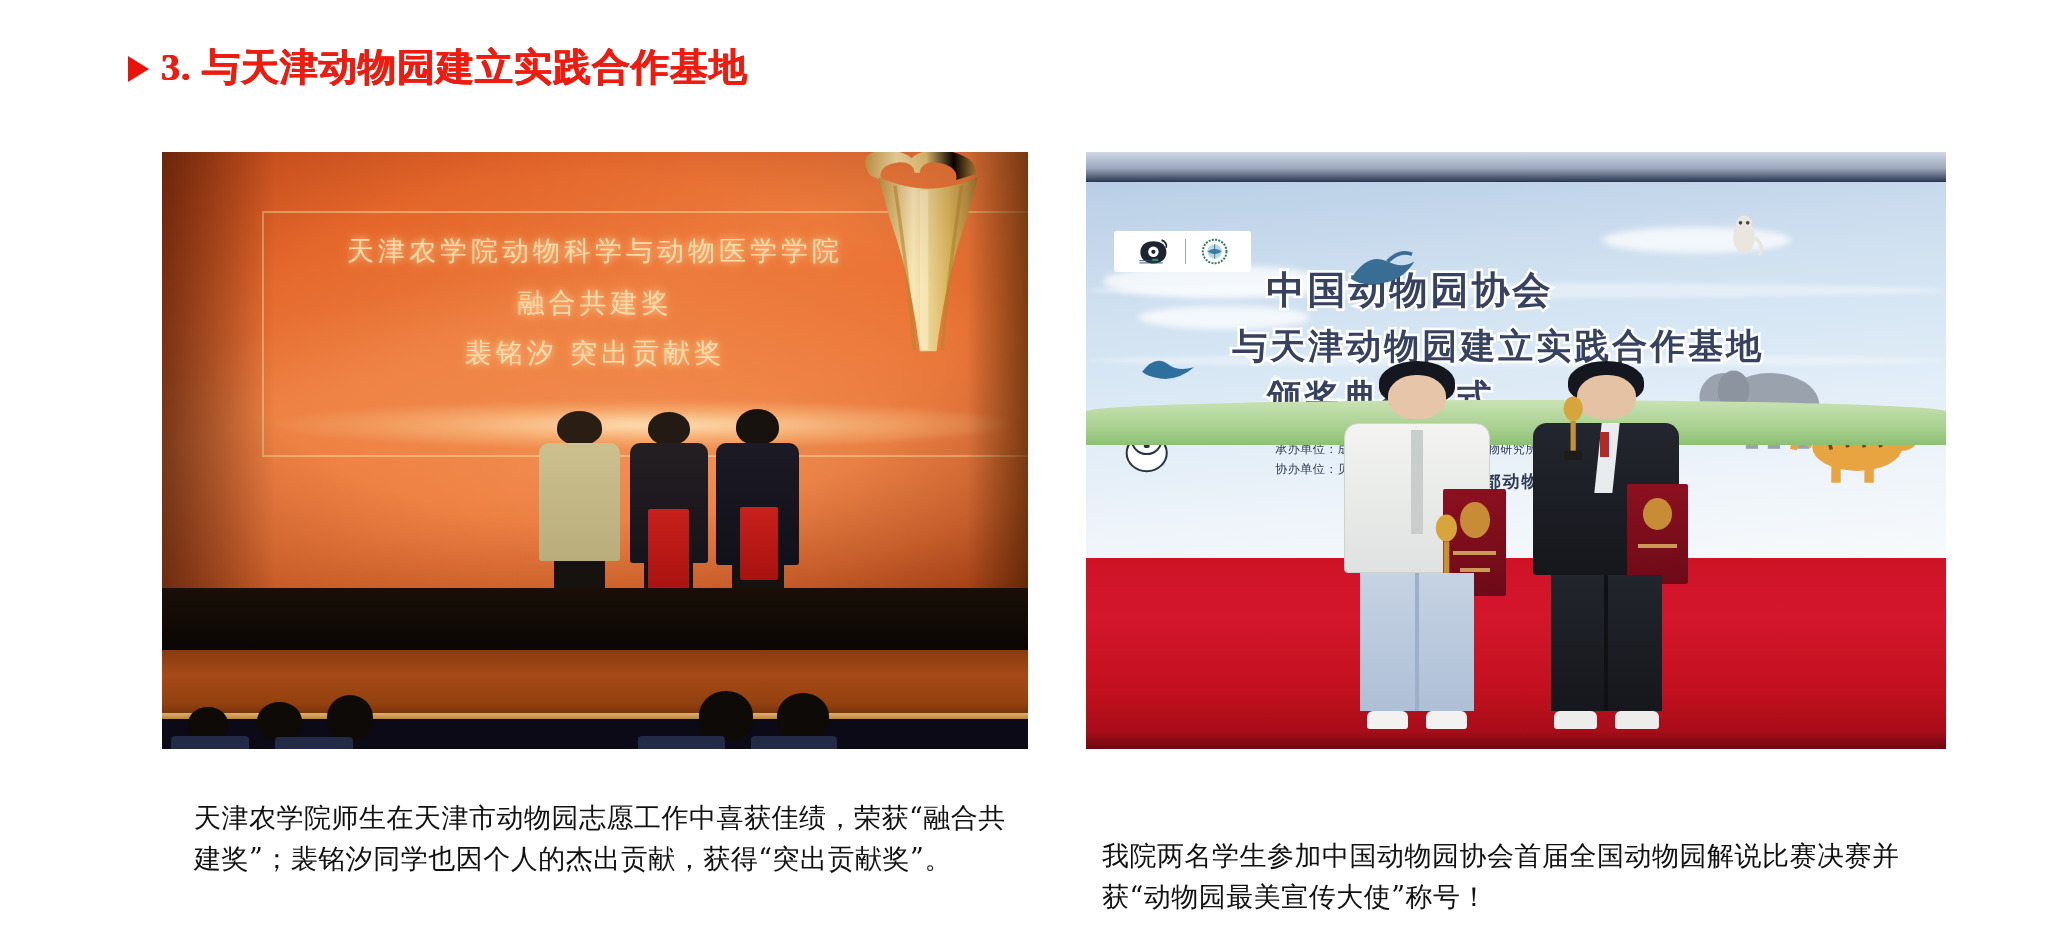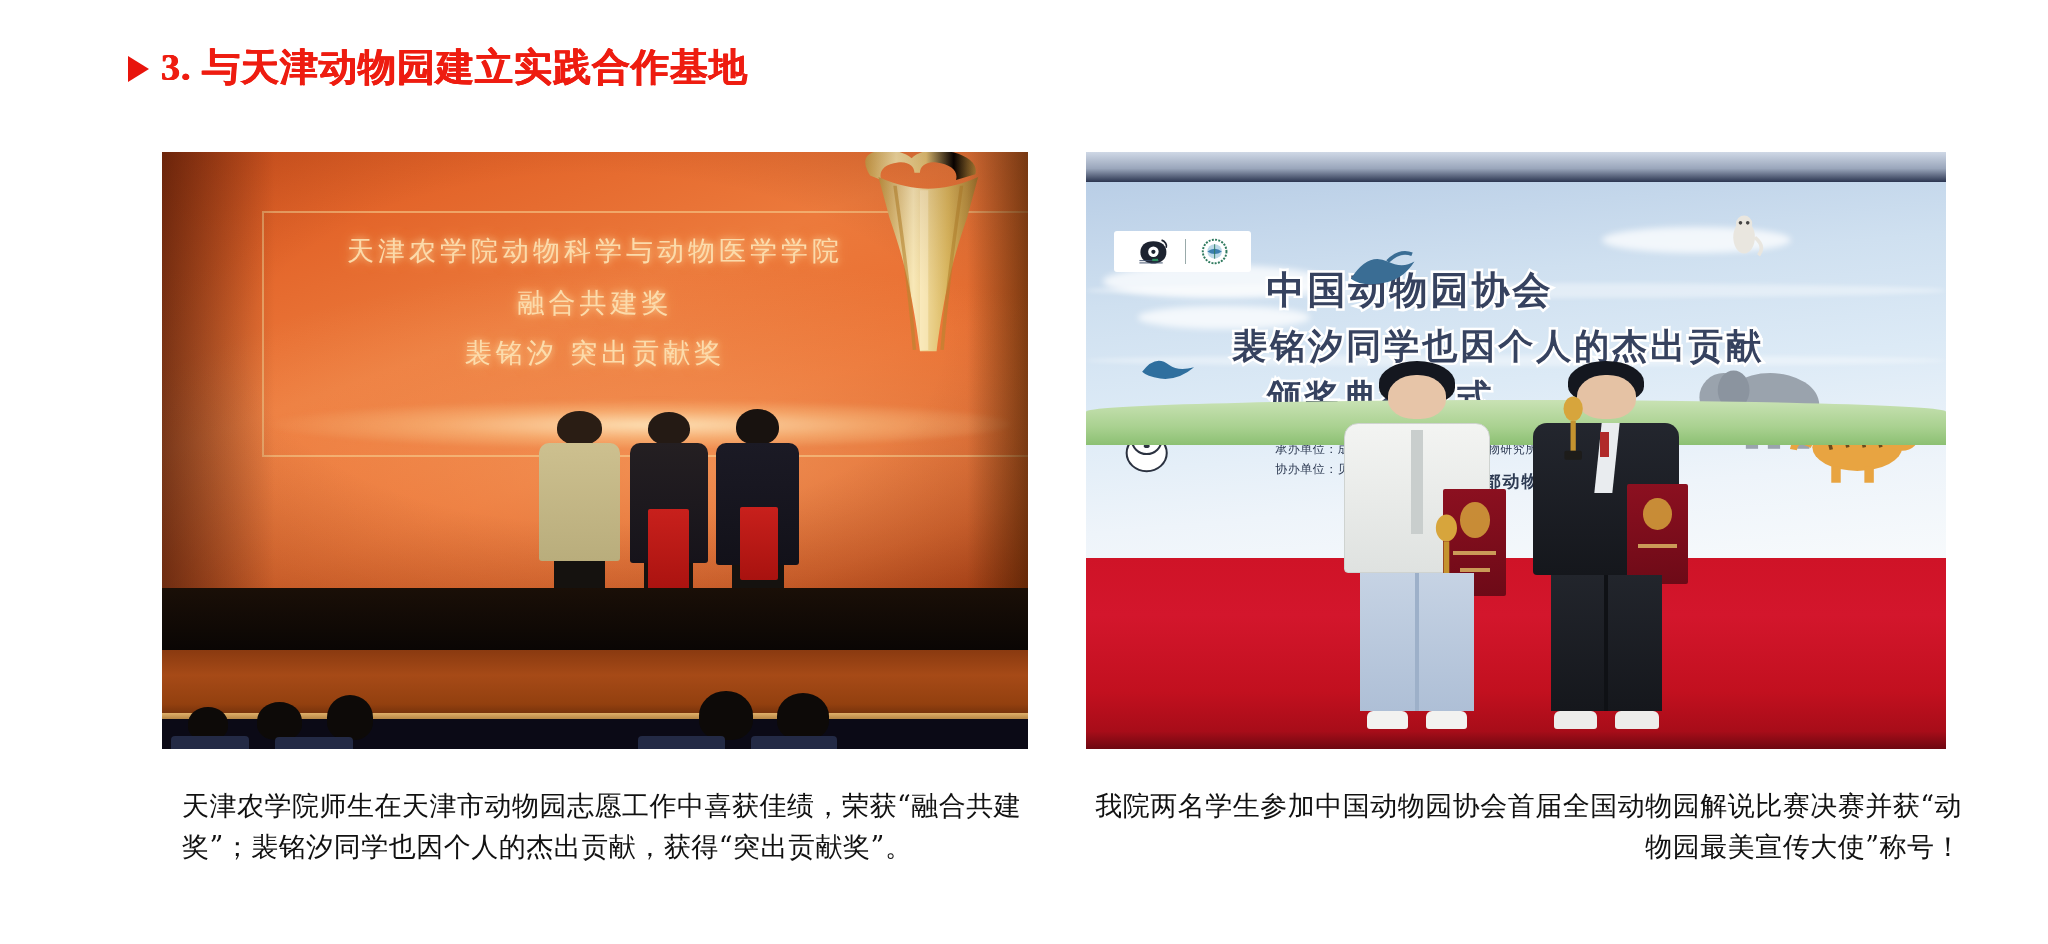--- a/index.html
+++ b/index.html
@@ -174,22 +174,22 @@
   .rp-cert{ position:absolute; background:linear-gradient(175deg,#8c1020,#6d0a17); border-radius:2px; }
   .rp-mic{ position:absolute; }
 
   
   .caption{
     position:absolute;
     font-family:"DejaVu Serif", serif;
     font-size:27px; color:#111; line-height:1.5; letter-spacing:.5px;
   }
   .caption-left{ left:178px; top:782px; width:860px; }
-  .caption-right{ left:1086px; top:782px; width:880px;text-align:right; }
-  .caption p{ margin:4px; }
+  .caption-right{ left:1086px; top:820px; width:880px; }
+  .caption p{ margin:16px; }
 </style>
 </head>
 <body>
 
 <div class="slide">
 
   <div class="title-row">
     <span class="bullet-tri"></span>
     <span class="title-text">3. 与天津动物园建立实践合作基地</span>
   </div>
@@ -300,21 +300,21 @@
           <svg viewBox="0 0 44 44" style="width:100%;height:100%">
             <circle cx="22" cy="22" r="18" fill="none" stroke="#2f7a5e" stroke-width="3" stroke-dasharray="3 2"></circle>
             <circle cx="22" cy="22" r="11" fill="#bcd9e8"></circle>
             <path d="M11 22 q11 -8 22 0 q-11 8 -22 0" fill="#3b7fb0"></path>
             <path d="M22 11 v22" stroke="#2f7a5e" stroke-width="1.4"></path>
           </svg>
         </div>
       </div>
 
       <div class="banner-line bl1">中国动物园协会</div>
-      <div class="banner-line bl2">裴铭汐同学也因个人的杰出贡献</div>
+      <div class="banner-line bl2">与天津动物园建立实践合作基地</div>
       <div class="banner-line bl3">颁奖典礼仪式</div>
 
       <div class="org-block">
         <div>主办单位：中国动物园协会</div>
         <div>承办单位：成都动物园（成都市野生动物研究所）</div>
         <div>协办单位：贝林自然世界</div>
       </div>
       <div class="venue-line">成都动物园</div>
 
       <div class="animal" style="left:2.5%; top:62%; width:9%; height:16%;">

